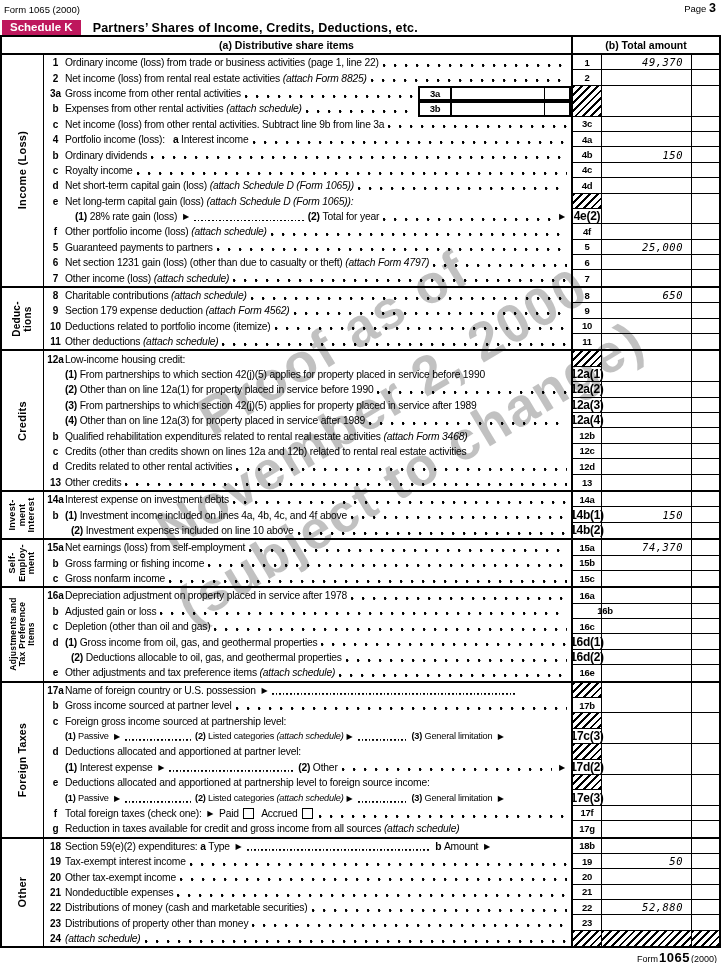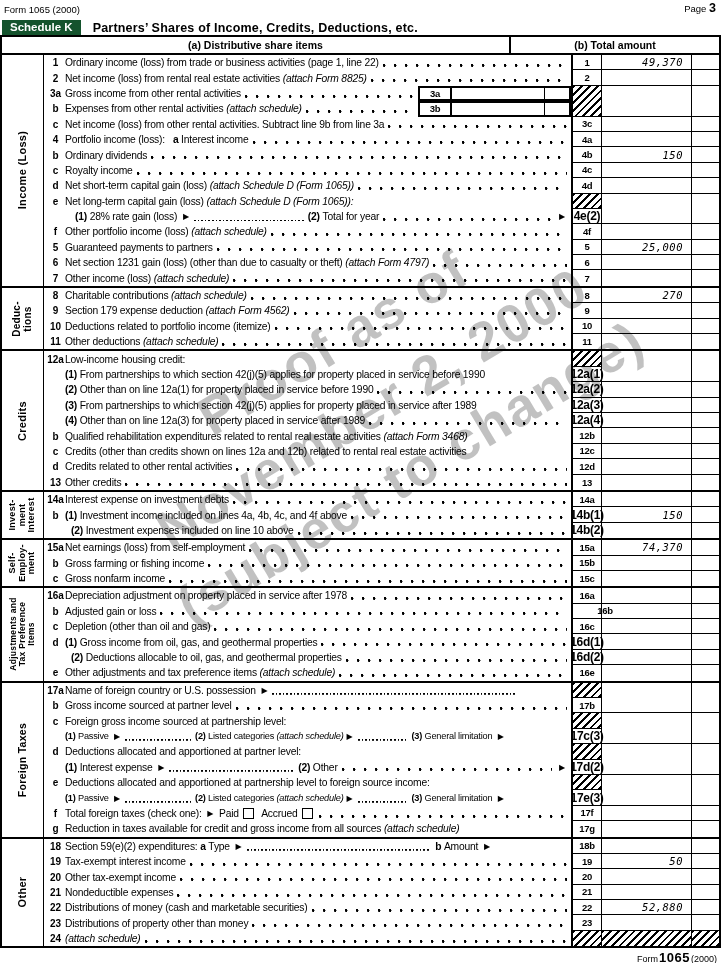--- a/index.html
+++ b/index.html
@@ -7,26 +7,26 @@
     width:721px;height:963px;background:#fff;color:#000;
     font-family:"Liberation Sans",sans-serif;
     position:relative;overflow:hidden;
   }
   
   .topbar{display:flex;justify-content:space-between;align-items:flex-end;
     padding:2px 5px 1px 4px;font-size:9.5px;height:13px;}
   .pg b{font-size:12.5px;}
   
   .schedbar{display:flex;align-items:flex-end;padding-left:2px;height:19px;}
-  .badge{background:#14532d;color:#fff;font-weight:bold;font-size:11.5px;padding:1px 8px 2px;}
+  .badge{background:#be185d;color:#fff;font-weight:bold;font-size:11.5px;padding:1px 8px 2px;}
   .stitle{font-weight:bold;font-size:12.5px;margin-left:12px;letter-spacing:.2px;}
   
   .tbl{border:2px solid #000;border-top:2.5px solid #000;background:transparent;}
   .thead{display:flex;height:16px;border-bottom:2.5px solid #000;font-weight:bold;font-size:10.5px;}
-  .tha{width:507px;display:flex;align-items:center;justify-content:center;}
+  .tha{width:569px;display:flex;align-items:center;justify-content:center;}
   .thb{flex:1;border-left:2px solid #000;display:flex;align-items:center;justify-content:center;}
   .section{display:grid;grid-template-columns:42px minmax(0,1fr) 30px 90px 28px;
     grid-auto-rows:15.4px;border-bottom:2px solid #000;}
   #tbl-body .section:last-child{border-bottom:none;}
   .side{grid-column:1;position:relative;border-right:1.5px solid #000;}
   .side-label{position:absolute;left:50%;top:50%;
     transform:translate(-50%,-50%) rotate(-90deg);
     font-weight:bold;white-space:pre;text-align:center;line-height:1.08;letter-spacing:.3px;}
   .desc{grid-column:2;display:flex;align-items:center;overflow:hidden;white-space:pre;
     font-size:10.3px;letter-spacing:-.2px;padding-left:2px;}
@@ -169,21 +169,21 @@
       </div>
       <div class="section">
         <div class="side" style="grid-row: 1 / span 4;">
           <div class="side-label" style="font-size: 10px;">Deduc-
 tions</div>
         </div>
         <div class="desc" style="grid-row: 1;"><span class="ln">8</span><span class="sg-t">Charitable contributions </span><span class="sg-i">(attach schedule)</span><span class="lead"></span></div>
         <div class="ncell" style="grid-row: 1 / span 1;">
           <span class="nbt">8</span>
         </div>
-        <div class="acell" style="grid-row: 1 / span 1;">270</div>
+        <div class="acell" style="grid-row: 1 / span 1;">650</div>
         <div class="ccell" style="grid-row: 1 / span 1;"></div>
         <div class="desc" style="grid-row: 2;"><span class="ln">9</span><span class="sg-t">Section 179 expense deduction </span><span class="sg-i">(attach Form 4562)</span><span class="lead"></span></div>
         <div class="ncell" style="grid-row: 2 / span 1;">
           <span class="nbt">9</span>
         </div>
         <div class="acell" style="grid-row: 2 / span 1;"></div>
         <div class="ccell" style="grid-row: 2 / span 1;"></div>
         <div class="desc" style="grid-row: 3;"><span class="ln">10</span><span class="sg-t">Deductions related to portfolio income (itemize)</span><span class="lead"></span></div>
         <div class="ncell" style="grid-row: 3 / span 1;">
           <span class="nbt">10</span>

